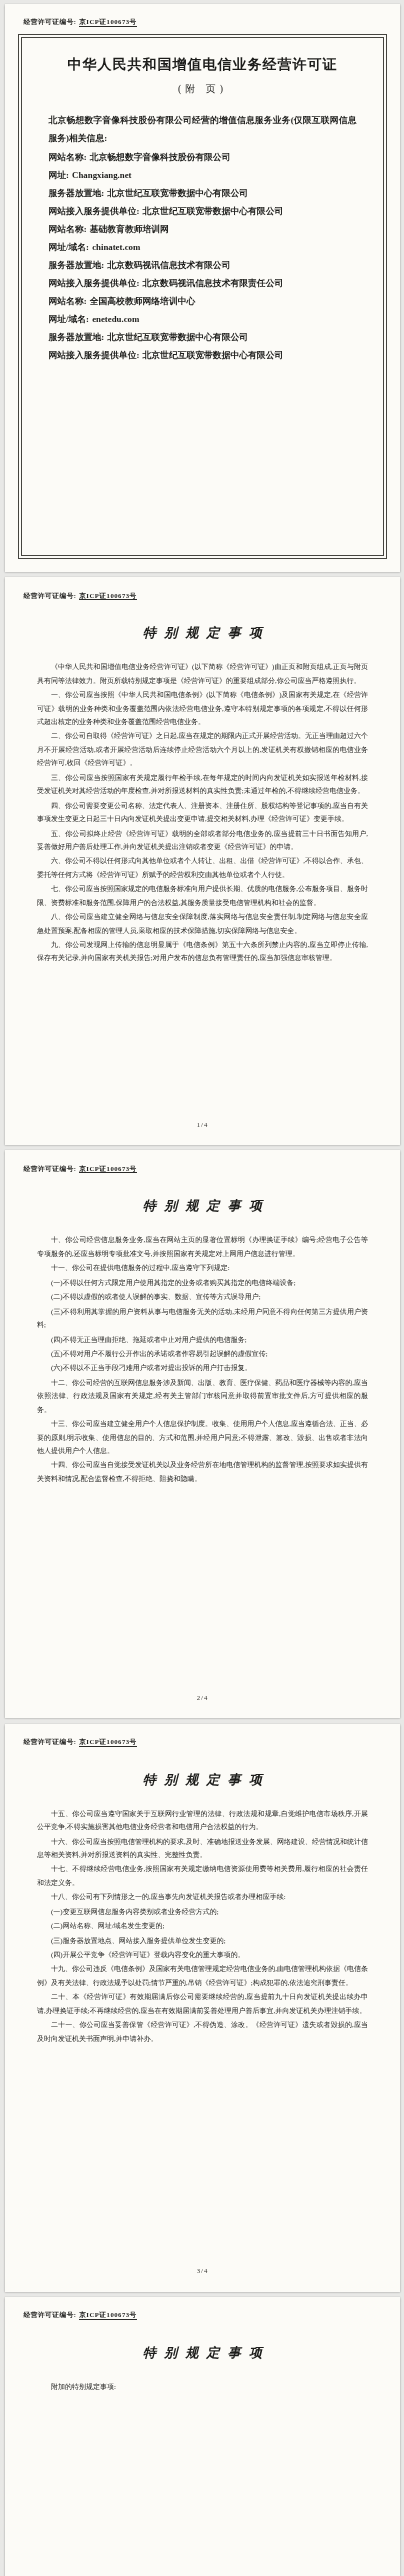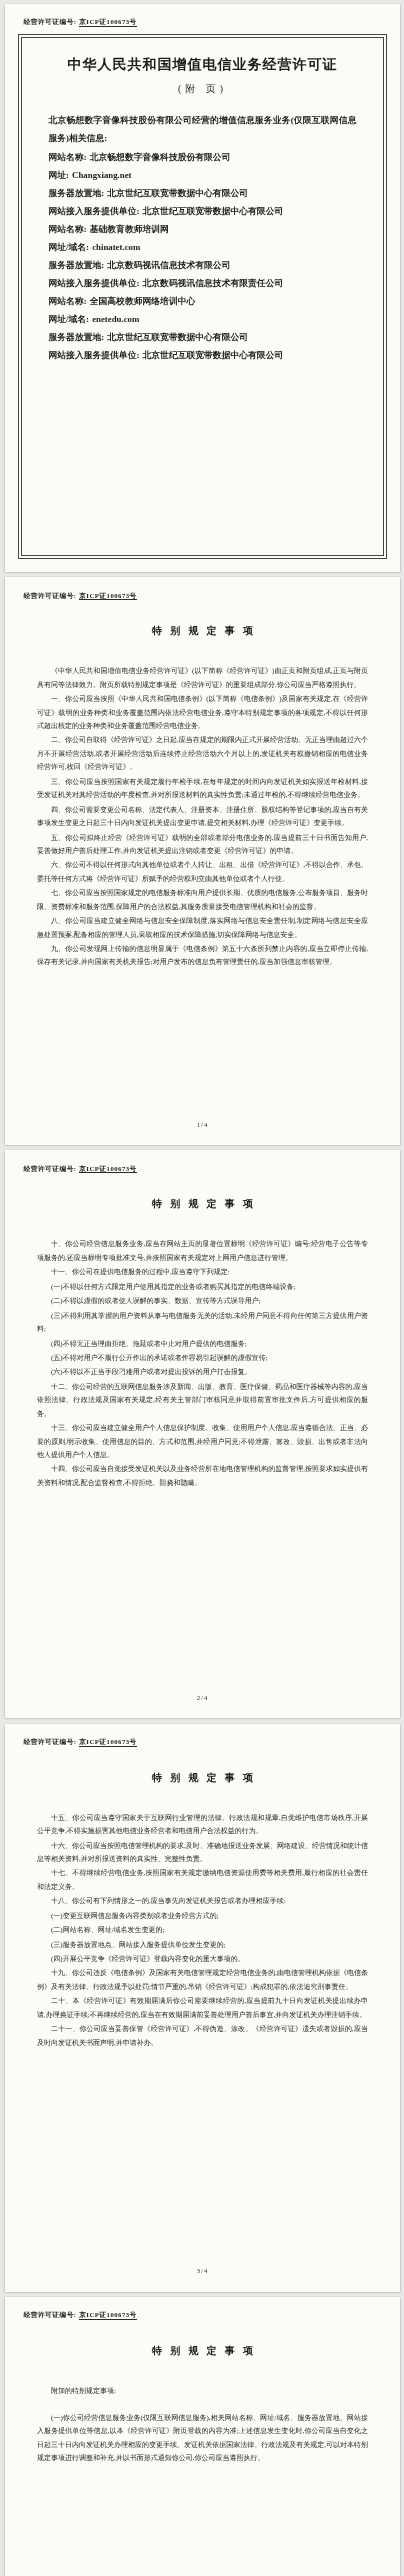--- a/index.html
+++ b/index.html
@@ -67,27 +67,28 @@
     font-weight: 600;
     text-align: justify;
   }
   .cert-intro { margin-bottom: 1px; }
   .cert-entry .entry-label { margin-right: 3.1px; }
 
   
   .prov-title {
     margin-top: 47px;
     text-align: center;
-    font-size: 10px;
+    font-size: 13px;
     font-weight: bold;
     letter-spacing: 8.2px;
     text-indent: 8.2px; 
+    font-style: italic;
   }
   .prov-body {
-    margin: 27px 32px 0 32px;
+    margin: 19px 32px 0 32px;
     font-size: 7px;
     line-height: 1.92;
     text-align: justify;
     color: #222220;
   }
   .prov-para { text-indent: 2em; margin-bottom: 1px; }
   .prov-page-4 .prov-body .prov-para:first-child { margin-bottom: 13.4px; }
   .page-footer {
     position: absolute;
     bottom: 17.5px;
@@ -154,21 +155,21 @@
     <div class="page-footer">1/4</div>
   </section>
 
   <section class="page prov-page prov-page-2">
     <div class="page-header">
       <span>经营许可证编号:</span><span class="license-no">京ICP证100673号</span>
     </div>
     <h2 class="prov-title">特别规定事项</h2>
     <div class="prov-body">
 
-    <p class="prov-para">十、你公司经营信息服务业务,应当在网站主页的显著位置标明《经营许可证》编号;经营电子公告等专项服务的,还应当标明专项批准文号,并按照国家有关规定对上网用户信息进行管理。</p>
+    <p class="prov-para">十、你公司经营信息服务业务,应当在网站主页的显著位置标明《办理换证手续》编号;经营电子公告等专项服务的,还应当标明专项批准文号,并按照国家有关规定对上网用户信息进行管理。</p>
         <p class="prov-para">十一、你公司在提供电信服务的过程中,应当遵守下列规定:</p>
         <p class="prov-para">(一)不得以任何方式限定用户使用其指定的业务或者购买其指定的电信终端设备;</p>
         <p class="prov-para">(二)不得以虚假的或者使人误解的事实、数据、宣传等方式误导用户;</p>
         <p class="prov-para">(三)不得利用其掌握的用户资料从事与电信服务无关的活动,未经用户同意不得向任何第三方提供用户资料;</p>
         <p class="prov-para">(四)不得无正当理由拒绝、拖延或者中止对用户提供的电信服务;</p>
         <p class="prov-para">(五)不得对用户不履行公开作出的承诺或者作容易引起误解的虚假宣传;</p>
         <p class="prov-para">(六)不得以不正当手段刁难用户或者对提出投诉的用户打击报复。</p>
         <p class="prov-para">十二、你公司经营的互联网信息服务涉及新闻、出版、教育、医疗保健、药品和医疗器械等内容的,应当依照法律、行政法规及国家有关规定,经有关主管部门审核同意并取得前置审批文件后,方可提供相应的服务。</p>
         <p class="prov-para">十三、你公司应当建立健全用户个人信息保护制度。收集、使用用户个人信息,应当遵循合法、正当、必要的原则,明示收集、使用信息的目的、方式和范围,并经用户同意;不得泄露、篡改、毁损、出售或者非法向他人提供用户个人信息。</p>
         <p class="prov-para">十四、你公司应当自觉接受发证机关以及业务经营所在地电信管理机构的监督管理,按照要求如实提供有关资料和情况,配合监督检查,不得拒绝、阻挠和隐瞒。</p>
@@ -199,19 +200,18 @@
   </section>
 
   <section class="page prov-page prov-page-4">
     <div class="page-header">
       <span>经营许可证编号:</span><span class="license-no">京ICP证100673号</span>
     </div>
     <h2 class="prov-title">特别规定事项</h2>
     <div class="prov-body">
 
     <p class="prov-para">附加的特别规定事项:</p>
-        <p class="prov-para">(一)你公司经营信息服务业务(仅限互联网信息服务),相关网站名称、网址/域名、服务器放置地、网站接入服务提供单位等信息,以本《经营许可证》附页登载的内容为准;上述信息发生变化时,你公司应当自变化之日起三十日内向发证机关办理相应的变更手续。发证机关依据国家法律、行政法规及有关规定,可以对本特别规定事项进行调整和补充,并以书面形式通知你公司,你公司应当遵照执行。</p>
       </div>
 
   </section>
 
 </div>
 
 
 </body></html>

